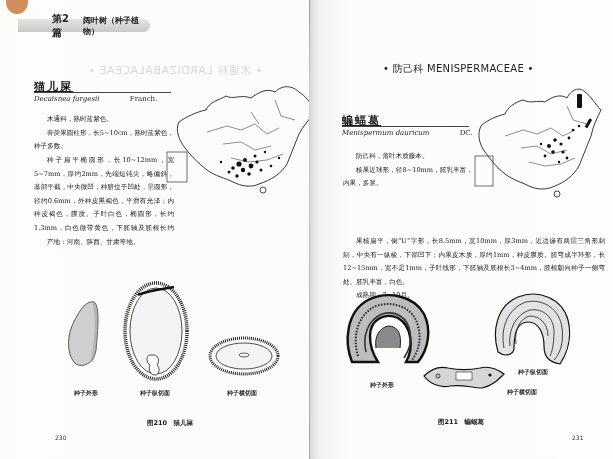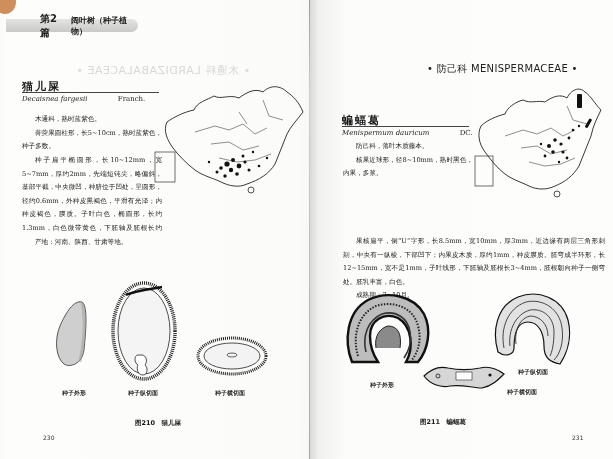--- a/index.html
+++ b/index.html
@@ -3,37 +3,37 @@
 <meta charset="utf-8">
 <style>
   html, body { margin:0; padding:0; }
   body {
     width:613px; height:459px; overflow:hidden; position:relative;
     background:#fbfbfa;
     font-family:"DejaVu Serif", serif; color:#1a1a1a;
   }
   .spread { position:absolute; inset:0; }
   .page { position:absolute; top:0; height:459px; background:#fcfcfb; }
-  .page.left { left:4px; width:346px; background:linear-gradient(90deg,#fdfdfc 0%,#fbfbfa 85%,#eeeeec 97%,#d8d8d6 100%); }
+  .page.left { left:16px; width:346px; background:linear-gradient(90deg,#fdfdfc 0%,#fbfbfa 85%,#eeeeec 97%,#d8d8d6 100%); }
   .page.right { left:310px; width:303px; background:linear-gradient(90deg,#d9d9d7 0%,#f1f1ef 3%,#fcfcfb 12%,#fdfdfc 100%); }
   .corner-blob { position:absolute; left:-10px; top:-10px; width:22px; height:24px; border-radius:50%; background:#c77a3e; opacity:.85; }
   .gutter-line { position:absolute; left:309px; top:0; width:2px; height:459px; background:linear-gradient(#9a9a98,#cfcfcd 20%,#bdbdbb 60%,#a8a8a6); }
   .header-tab {
     position:absolute; left:2px; top:19px; width:132px; height:13px;
     background:linear-gradient(#e4e4e2,#c9c9c7); border-radius:0 8px 8px 0;
     font-family:"DejaVu Sans", sans-serif; font-size:8px; font-weight:bold; color:#222;
     display:flex; align-items:center; padding-left:34px; box-sizing:border-box; gap:6px;
   }
   .header-tab .num { font-size:10px; }
   .bleed { position:absolute; color:#d9d9d9; font-family:"DejaVu Sans", sans-serif; font-size:11px; transform:scaleX(-1); white-space:nowrap; letter-spacing:.5px; }
-  .species-title { position:absolute; font-family:"DejaVu Sans", sans-serif; font-weight:bold; font-size:11px; letter-spacing:2px; }
+  .species-title { position:absolute; font-family:"DejaVu Sans", sans-serif; font-weight:bold; font-size:11px; letter-spacing:2px;text-decoration:underline; }
   .title-rule { position:absolute; height:1px; background:#444; }
   .latin { position:absolute; font-size:7px; font-style:italic; }
   .latin .auth { font-style:normal;padding-left:28px; }
-  .family-title { position:absolute; left:383px; top:62px; font-family:"DejaVu Sans", sans-serif; font-size:10px; color:#222; letter-spacing:.3px;margin-left:44px; }
+  .family-title { position:absolute; left:383px; top:62px; font-family:"DejaVu Sans", sans-serif; font-size:10px; color:#222; letter-spacing:.3px; }
   .body-text { position:absolute; font-size:6.6px; line-height:13.6px; text-align:justify; }
   .body-text p { margin:0; text-indent:13px; }
   .caption { position:absolute; font-family:"DejaVu Sans", sans-serif; font-size:6px; font-weight:bold; color:#222; white-space:nowrap; }
   .fig-title { position:absolute; font-family:"DejaVu Sans", sans-serif; font-size:6.5px; font-weight:bold; white-space:nowrap; }
   .page-num { position:absolute; font-family:"DejaVu Sans", sans-serif; font-size:6px; color:#333; }
   svg { position:absolute; overflow:visible; }
 </style>
 </head>
 <body>
 
@@ -143,23 +143,23 @@
         <circle cx="98" cy="44" r="1.3"></circle>
       <circle cx="66" cy="58" r="1.2"></circle>
         <circle cx="92" cy="72" r="1.4"></circle>
         <circle cx="84" cy="76" r="1.2"></circle>
         <circle cx="104" cy="40" r="1.2"></circle>
     </g>
     <circle cx="82" cy="108" r="3" fill="none" stroke="#222" stroke-width="0.8"></circle>
     <rect x="0" y="70" width="18" height="30" fill="none" stroke="#333" stroke-width="0.7"></rect>
   </svg>
 
-  <div class="body-text" style="left:343px; top:140px; width:130px;">
+  <div class="body-text" style="left:343px; top:150px; width:130px;">
     <p>防己科，落叶木质藤本。</p>
-    <p>核果近球形，径8~10mm，熟时黑色，内果，多浆。</p>
+    <p>核果近球形，径8~10mm，胚乳丰富，内果，多浆。</p>
   </div>
   <div class="body-text" style="left:343px; top:191px; width:262px;margin-top:44px;">
     <p>果核扁平，倒“U”字形，长8.5mm，宽10mm，厚3mm，近边缘有两层三角形刺刻，中央有一纵棱，下部凹下；内果皮木质，厚约1mm，种皮膜质。胚弯成半环形，长12~15mm，宽不足1mm，子叶线形，下胚轴及胚根长3~4mm，胚根朝向种子一侧弯处。胚乳丰富，白色。</p>
     <p>成熟期：7~10月。</p>
   </div>
 
   <svg width="86" height="76" style="left:344px; top:292px;" viewBox="0 0 86 76">
     <path d="M8,70 C0,50 2,20 24,8 C44,-2 70,4 80,22 C88,38 84,58 74,70 L62,70 C70,56 68,34 54,26 C40,20 26,28 26,44 C26,56 30,64 34,70 Z" fill="#bdbdbd" stroke="#111" stroke-width="2.4"></path>
     <path d="M14,64 C8,44 14,22 32,14 C50,8 70,16 74,34 C78,48 74,60 68,68" fill="none" stroke="#222" stroke-width="2" stroke-dasharray="1.5 1.5"></path>
     <path d="M22,60 C18,44 24,28 38,22 C52,18 64,26 66,40 C68,50 64,60 60,66" fill="none" stroke="#333" stroke-width="1.6"></path>
@@ -174,15 +174,15 @@
   <svg width="84" height="30" style="left:422px; top:362px;" viewBox="0 0 84 30">
     <path d="M2,14 C10,6 18,4 26,6 C36,8 48,8 58,6 C66,4 74,6 82,12 C76,18 70,24 60,26 C50,26 40,22 28,24 C18,26 8,22 2,14 Z" fill="#d6d6d6" stroke="#111" stroke-width="1.2"></path>
     <circle cx="16" cy="14" r="2" fill="none" stroke="#111" stroke-width="0.8"></circle>
     <circle cx="68" cy="13" r="1.6" fill="#111"></circle>
     <rect x="34" y="10" width="16" height="8" fill="#fff" stroke="#222" stroke-width="0.6"></rect>
   </svg>
 
   <div class="caption" style="left:370px; top:381px;">种子外形</div>
   <div class="caption" style="left:518px; top:368px;">种子纵切面</div>
   <div class="caption" style="left:507px; top:388px;">种子横切面</div>
-  <div class="fig-title" style="left:420px; top:418px;">图211　蝙蝠葛</div>
+  <div class="fig-title" style="left:438px; top:418px;">图211　蝙蝠葛</div>
   <div class="page-num" style="left:572px; top:434px;">231</div>
 </div>
 
 </body></html>

